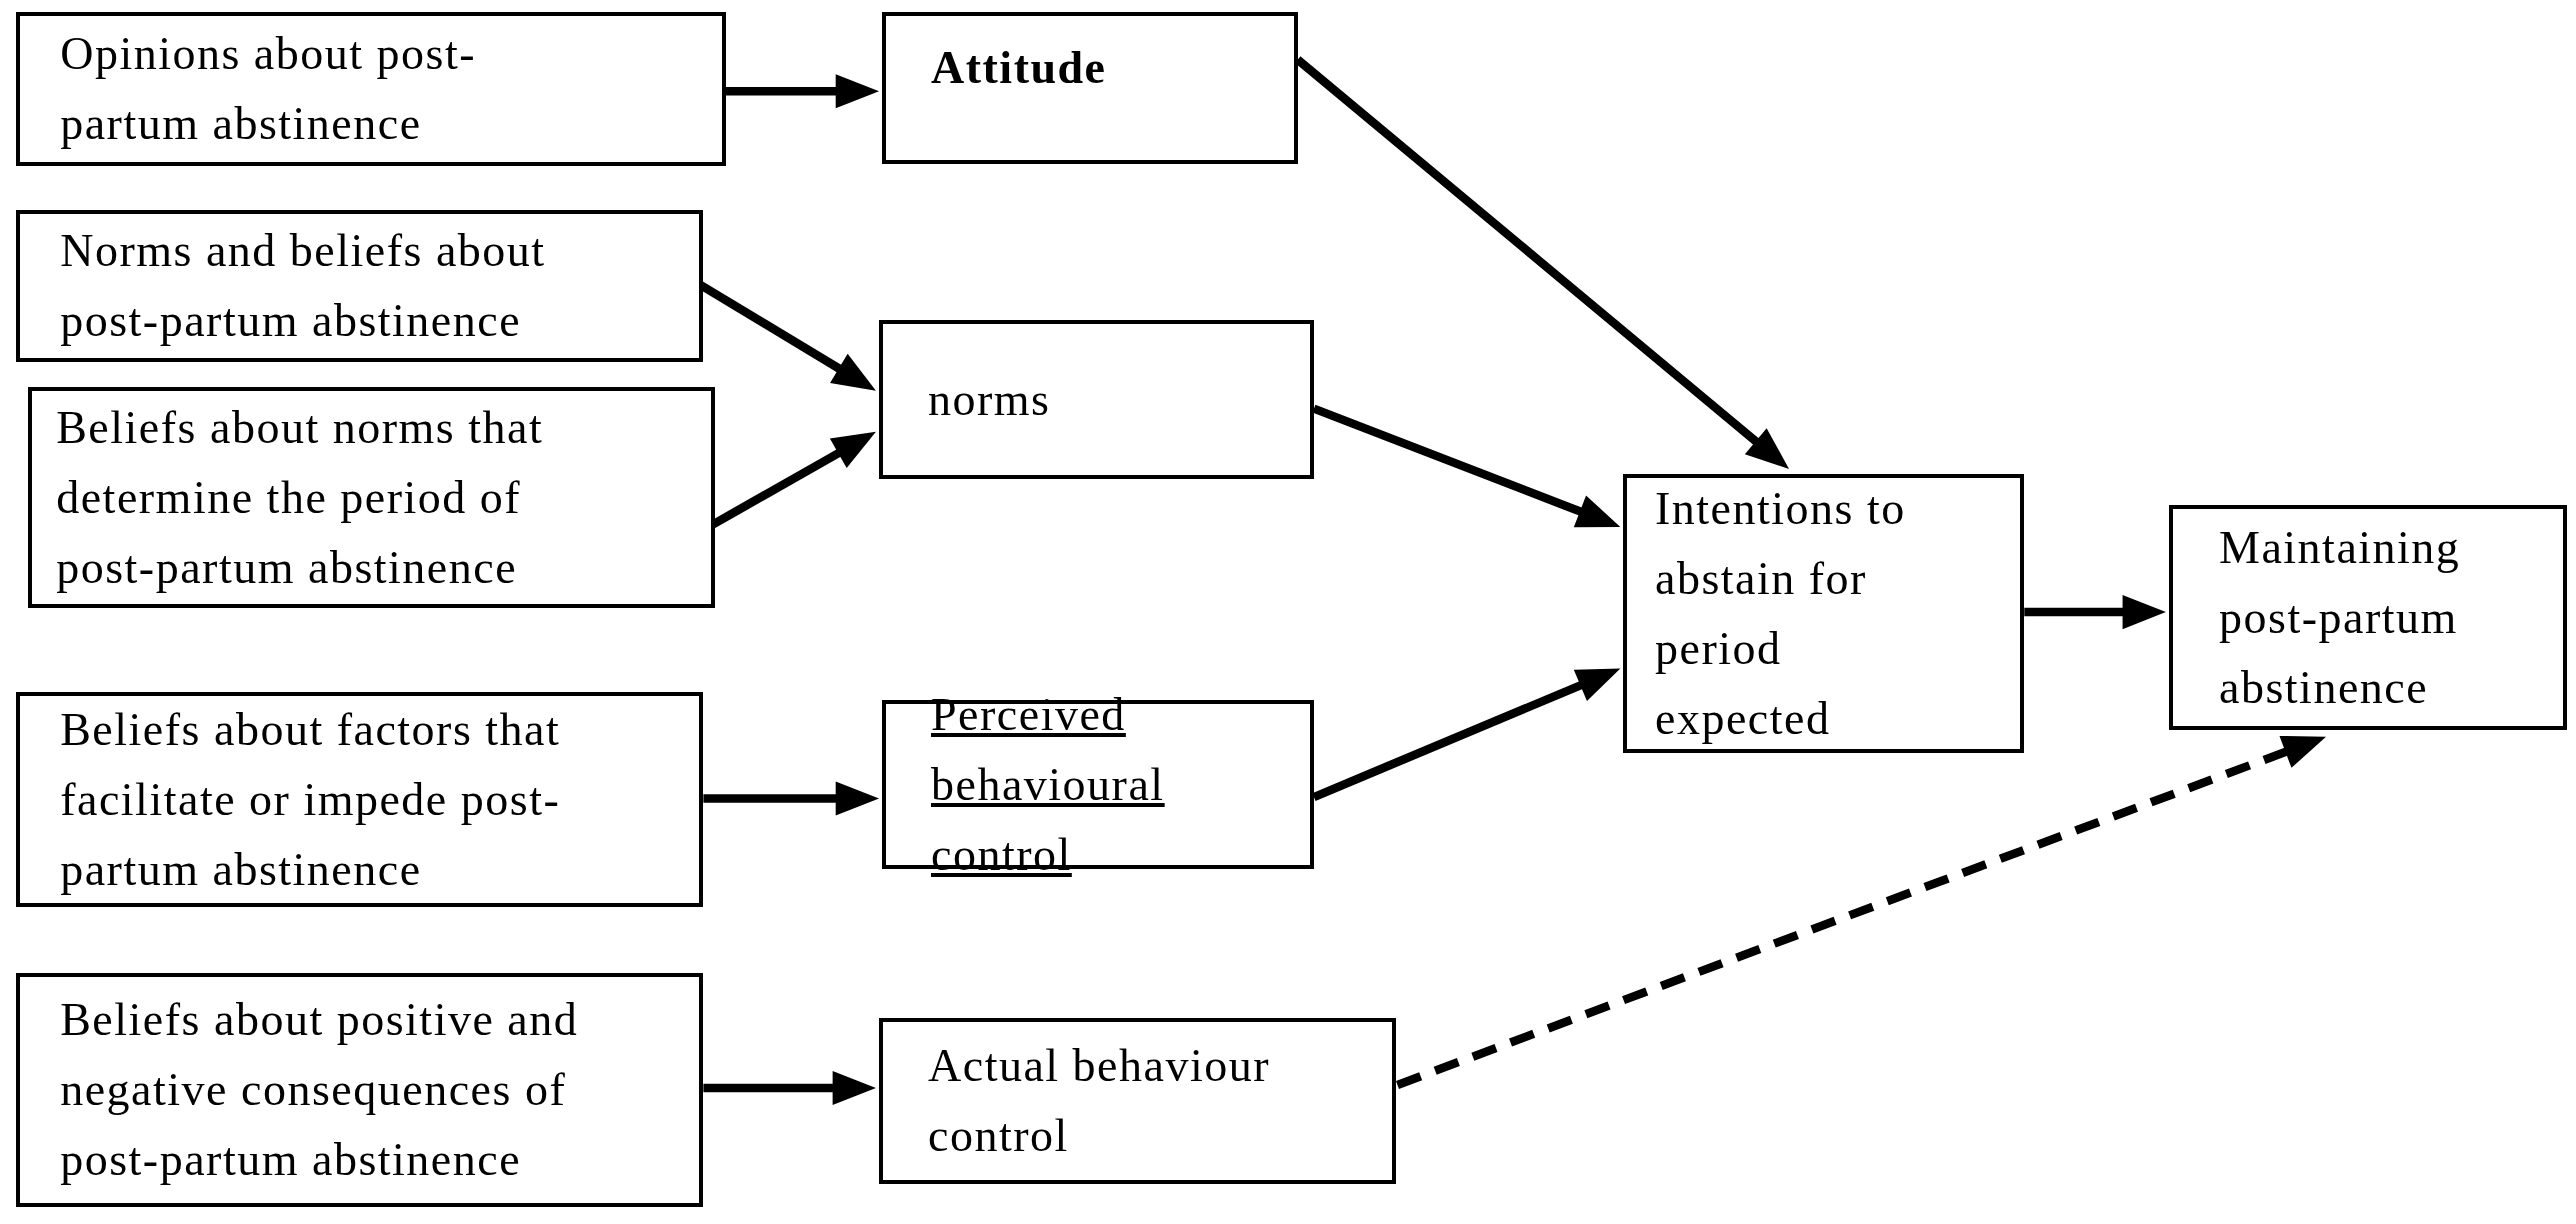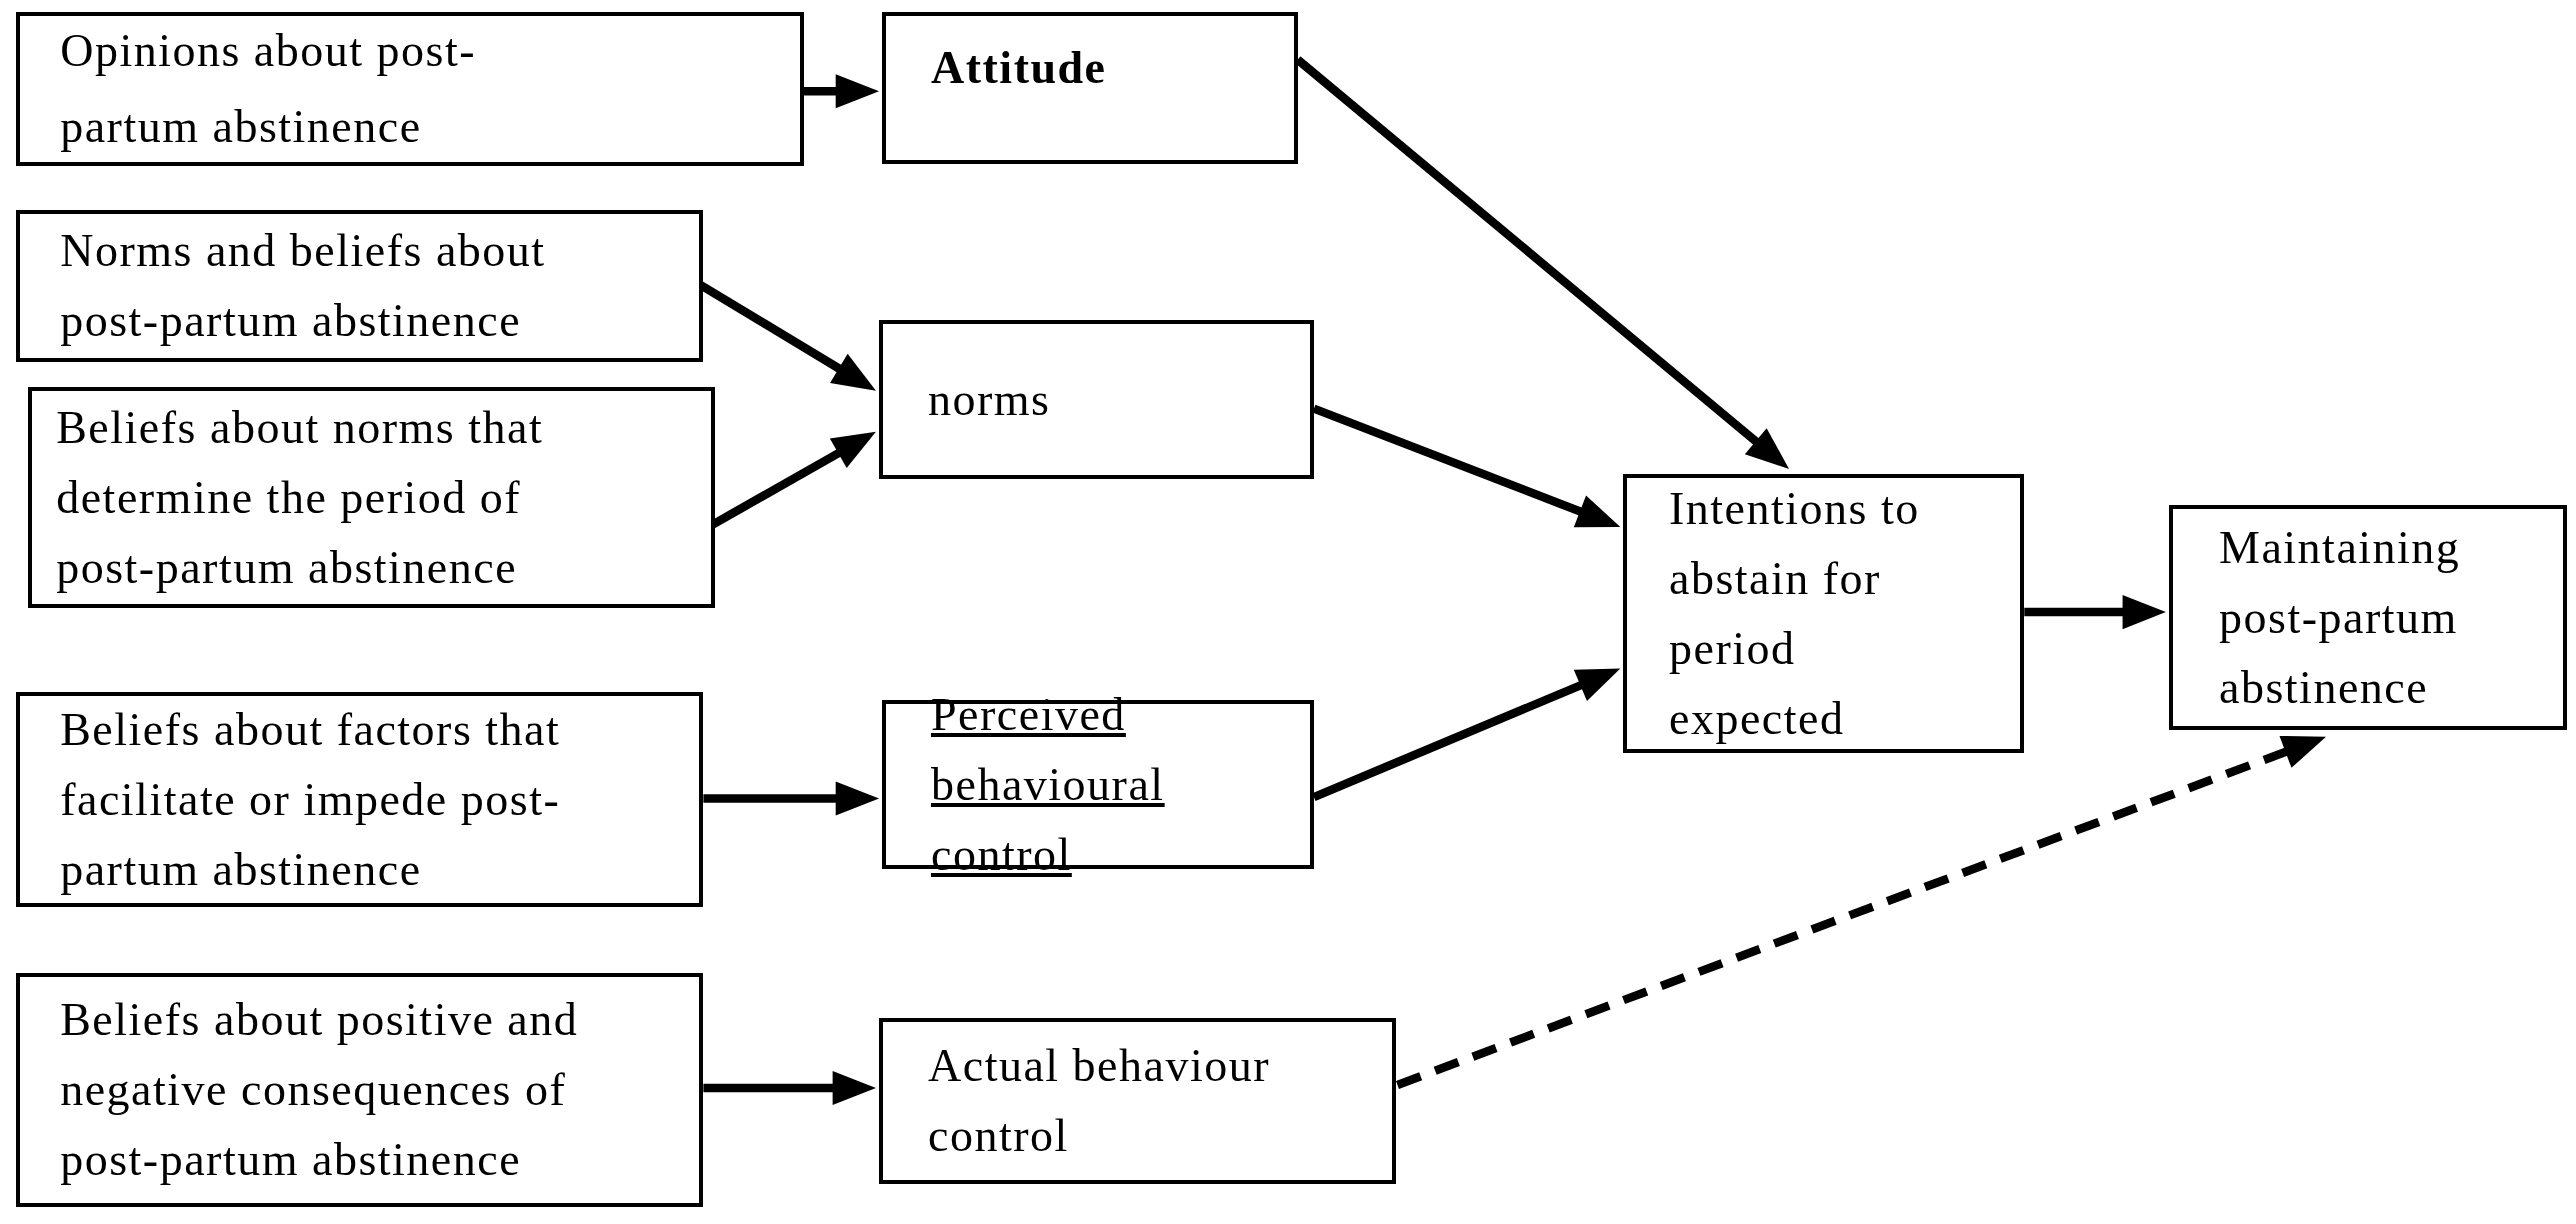--- a/index.html
+++ b/index.html
@@ -25,33 +25,33 @@
     flex-direction: column;
     justify-content: center;
     font-size: 46px;
     letter-spacing: 1.5px;
   }
   .node .tline {
     line-height: 70px;
     white-space: nowrap;
   }
   
-  #n-opinions        { left: 16.2px;   top: 12.4px;   width: 788px; height: 154px; padding-left: 40px; justify-content: space-between; }
+  #n-opinions        { left: 16.2px;   top: 12.4px;   width: 710px; height: 154px; padding-left: 40px; }
   #n-norms-beliefs   { left: 16.2px;   top: 210px;  width: 687px; height: 152px; padding-left: 40px; }
   #n-norms-period    { left: 16.2px;   top: 387px;  width: 687px; height: 221px; padding-left: 24px; margin-left: 12px; }
   #n-factors         { left: 16.2px;   top: 692px;  width: 687px; height: 215px; padding-left: 40px; }
   #n-consequences    { left: 16.2px;   top: 973px; width: 687px; height: 234px; padding-left: 40px; }
   
   #n-attitude        { left: 882px; top: 12.4px;   width: 416px; height: 152px; padding-left: 45px;
                        justify-content: flex-start; padding-top: 17px; font-weight: bold; }
   #n-subjective      { left: 879px; top: 320px;  width: 435px; height: 159px; padding-left: 45px; }
   #n-perceived       { left: 882px; top: 700px;  width: 432px; height: 169px; padding-left: 45px; text-decoration: underline; }
   #n-actual          { left: 879px; top: 1018px; width: 517px; height: 166px; padding-left: 45px; }
   
-  #n-intentions      { left: 1623px; top: 474px;  width: 401px; height: 279px; padding-left: 42px; }
+  #n-intentions      { left: 1623px; top: 474px;  width: 401px; height: 279px; padding-left: 28px; }
   #n-maintaining     { left: 2169px; top: 505px;  width: 398px; height: 225px; padding-left: 46px; }
 </style>
 </head>
 <body>
 
 <div id="figure">
 
   <svg id="edge-layer" viewBox="0 0 3329 1583" xmlns="http://www.w3.org/2000/svg">
       <g>
         <line x1="909" y1="118" x2="1105.2" y2="118" stroke="#000000" stroke-width="11"></line>

